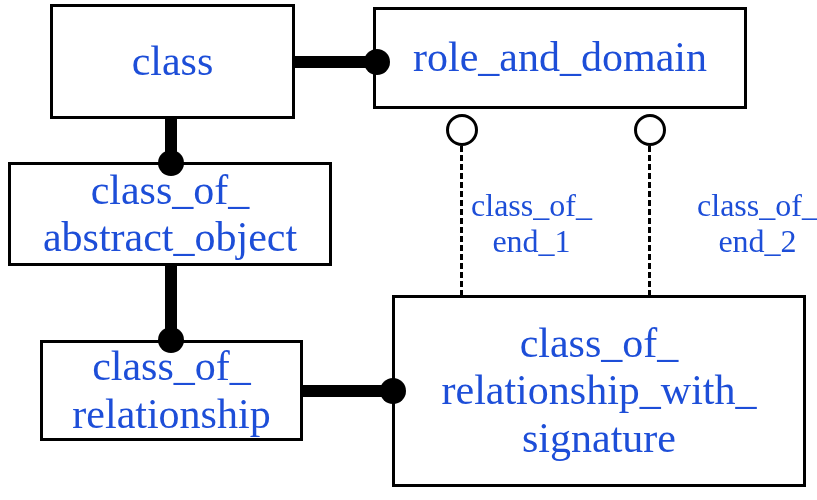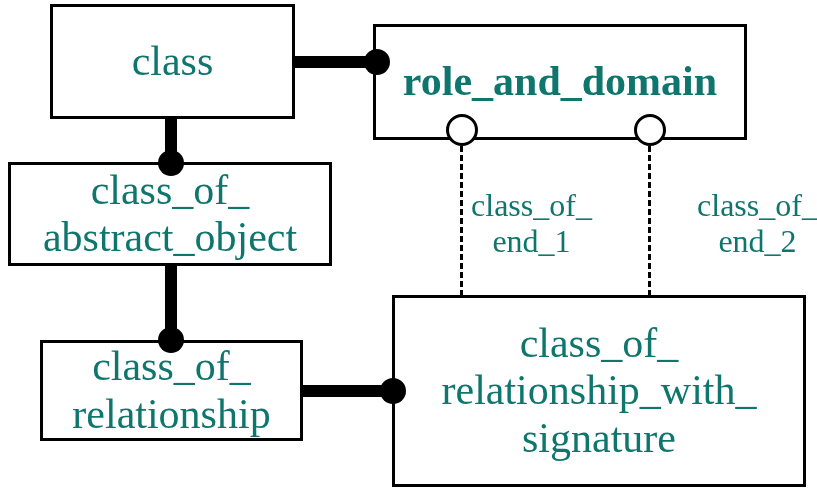--- a/index.html
+++ b/index.html
@@ -5,21 +5,21 @@
   html, body {
     margin: 0;
     padding: 0;
     background: #ffffff;
   }
   .stage {
     position: relative;
     width: 817px;
     height: 500px;
     background: #ffffff;
-    color: #0f766e;
+    color: #1d4ed8;
     font-family: "Liberation Serif", "DejaVu Serif", serif;
     overflow: hidden;
   }
   .node {
     position: absolute;
     box-sizing: border-box;
     border: 3px solid #000000;
     background: #ffffff;
     display: flex;
     align-items: center;
@@ -57,21 +57,21 @@
   .edge-label {
     position: absolute;
     font-size: 32px;
     line-height: 36px;
     text-align: center;
     white-space: pre-line;
   }
 
   
   #n-class { left: 50px;  top: 4px;   width: 245px; height: 115px; }
-  #n-rad   { left: 373px; top: 24px;  width: 374px; height: 116px; font-weight: bold; }
+  #n-rad   { left: 373px; top: 7px;  width: 374px; height: 102px; }
   #n-cao   { left: 8px;   top: 162px; width: 324px; height: 104px; }
   #n-cor   { left: 40px;  top: 340px; width: 263px; height: 101px; }
   #n-crws  { left: 392px; top: 295px; width: 414px; height: 192px; }
 
   
   #e1 { left: 295px; top: 56px;  width: 84px; height: 12px; }
   #e2 { left: 165px; top: 116px; width: 12px; height: 47px; }
   #e3 { left: 165px; top: 263px; width: 12px; height: 77px; }
   #e4 { left: 303px; top: 385px; width: 88px; height: 12px; }
 

